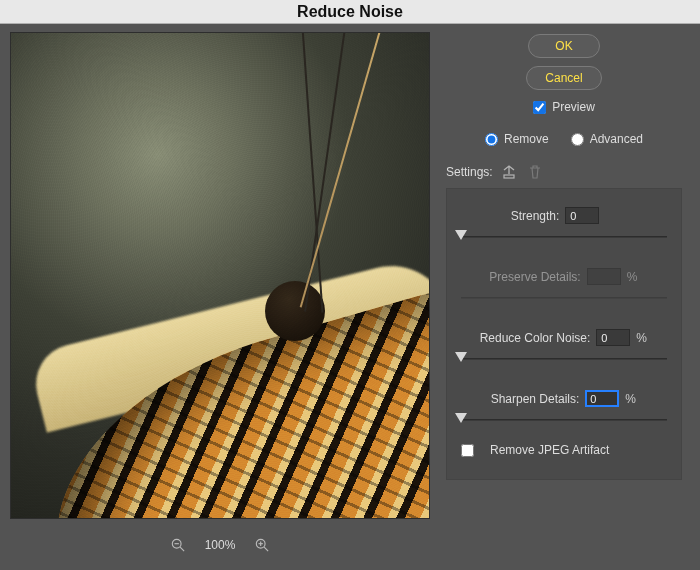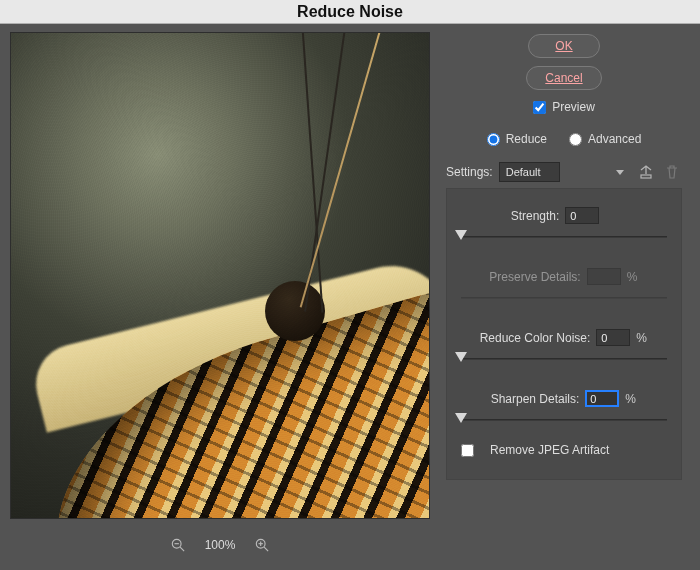--- a/index.html
+++ b/index.html
@@ -7,21 +7,21 @@
   .titlebar { height: 24px; background: #e8e8e8; border-bottom: 1px solid #b0b0b0; display: flex; align-items: center; justify-content: center; font-size: 16px; font-weight: 600; color: #111; }
   .content { display: flex; height: calc(100% - 24px); }
   .preview-col { width: 440px; display: flex; flex-direction: column; }
   .preview-frame { width: 420px; height: 500px; margin: 8px 0 0 10px; border: 1px solid #2d2d2d; background: #222; position: relative; overflow: hidden; }
   .zoom-bar { display: flex; align-items: center; justify-content: center; gap: 18px; height: 52px; color: #ddd; font-size: 12px; margin-left: 10px; width: 420px; }
   .zoom-btn svg { width: 14px; height: 14px; display: block; }
   .zoom-btn { background: none; border: none; cursor: pointer; padding: 2px; opacity: 0.85; }
 
   .controls { flex: 1; padding: 10px 18px 10px 6px; color: #ddd; font-size: 12px; }
   .btn-row { display: flex; justify-content: center; margin-bottom: 8px; }
-  .ps-btn { min-width: 72px; padding: 4px 18px; background: #5a5a5a; border: 1px solid #7a7a7a; border-radius: 999px; color: #fca5a5; font-size: 12px; cursor: pointer; text-decoration: underline; }
+  .ps-btn { min-width: 72px; padding: 4px 18px; background: #5a5a5a; border: 1px solid #7a7a7a; border-radius: 999px; color: #fde047; font-size: 12px; cursor: pointer; }
   .check-row { display: flex; align-items: center; justify-content: center; gap: 6px; margin: 10px 0 18px; }
   input[type=checkbox] { width: 13px; height: 13px; accent-color: #1473e6; cursor: pointer; }
   .radio-row { display: flex; align-items: center; justify-content: center; gap: 22px; margin-bottom: 16px; }
   .radio-row label { display: inline-flex; align-items: center; gap: 6px; cursor: pointer; }
   input[type=radio] { width: 13px; height: 13px; accent-color: #1473e6; cursor: pointer; }
 
   .settings-row { display: flex; align-items: center; gap: 6px; margin-bottom: 2px; }
   .settings-row label { color: #ddd; }
   .ps-select { flex: 1; background: #3c3c3c; border: 1px solid #2a2a2a; color: #e0e0e0; font-size: 11px; padding: 2px 18px 2px 6px; height: 20px; appearance: none; position: relative; }
   .select-wrap { position: relative; flex: 1; }
@@ -116,35 +116,30 @@
       </div>
 
     <div class="check-row">
       <input type="checkbox" checked="" style="">
       <span>Preview</span>
     </div>
 
     <div class="radio-row">
       <label>
         <input type="radio" name="mode" checked="" style="">
-        <span>Reduce</span>
+        <span>Remove</span>
       </label>
       <label>
         <input type="radio" name="mode" style="">
         <span>Advanced</span>
       </label>
     </div>
 
     <div class="settings-row">
       <label>Settings:</label>
-      <div class="select-wrap">
-        <select class="ps-select">
-          <option>Default</option>
-        </select>
-      </div>
       <button class="icon-btn">
         <svg viewBox="0 0 16 16">
             <path d="M3 6 L8 2 L13 6 M8 2 V10" fill="none" stroke="#ccc" stroke-width="1.3"></path>
             <rect x="3" y="11" width="10" height="3" fill="none" stroke="#ccc" stroke-width="1.2"></rect>
           </svg>
       </button>
       <button class="icon-btn" style="opacity:.45">
         <svg viewBox="0 0 16 16">
             <path d="M3 4h10M6 4V2h4v2M5 4l1 10h4l1-10" fill="none" stroke="#aaa" stroke-width="1.2"></path>
           </svg>

